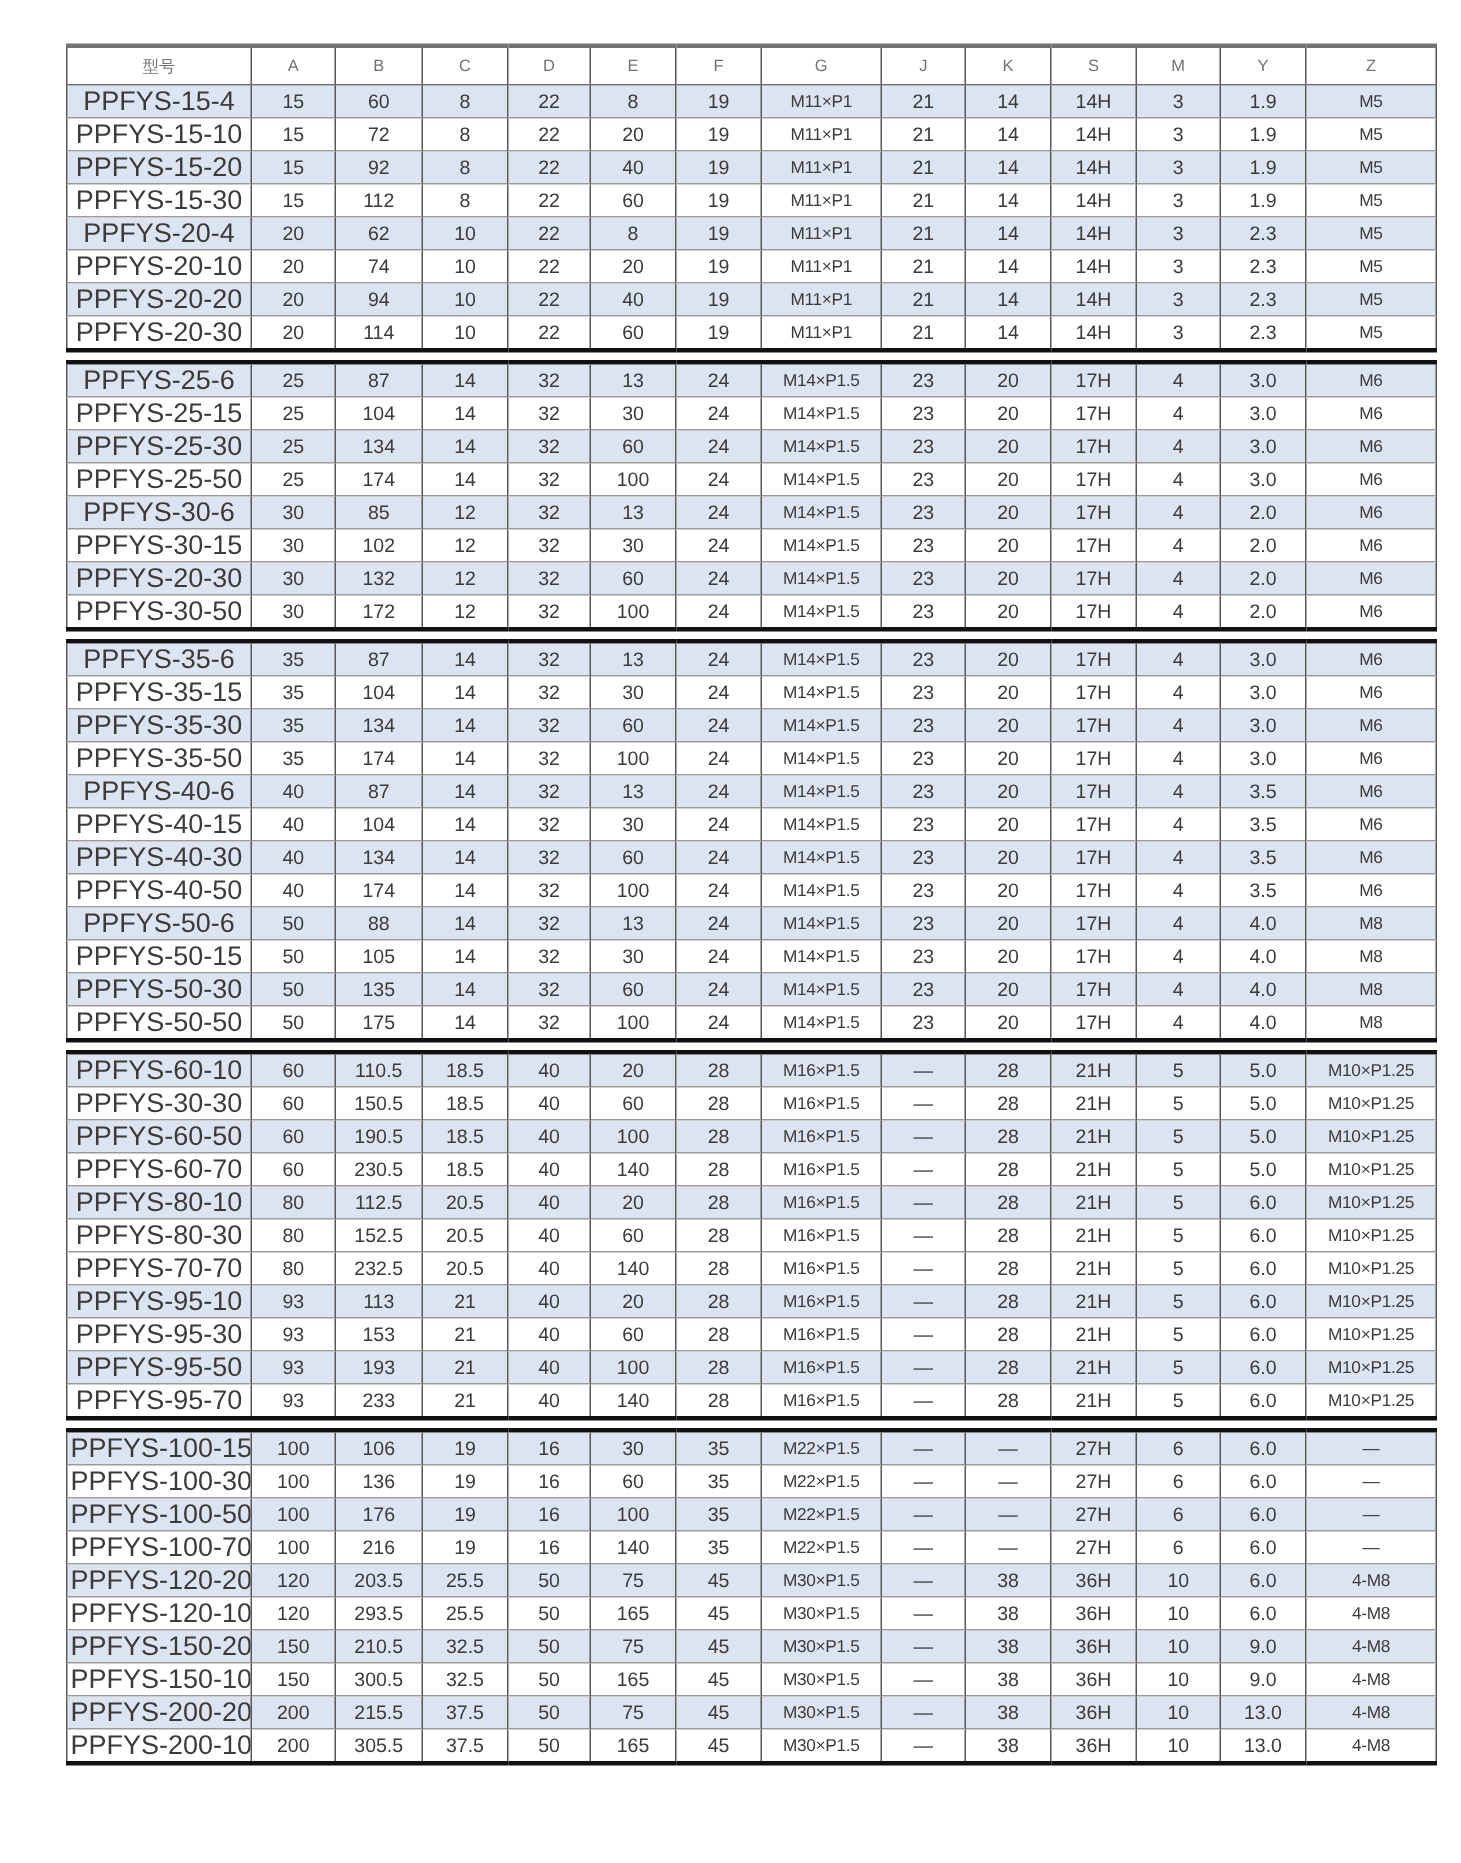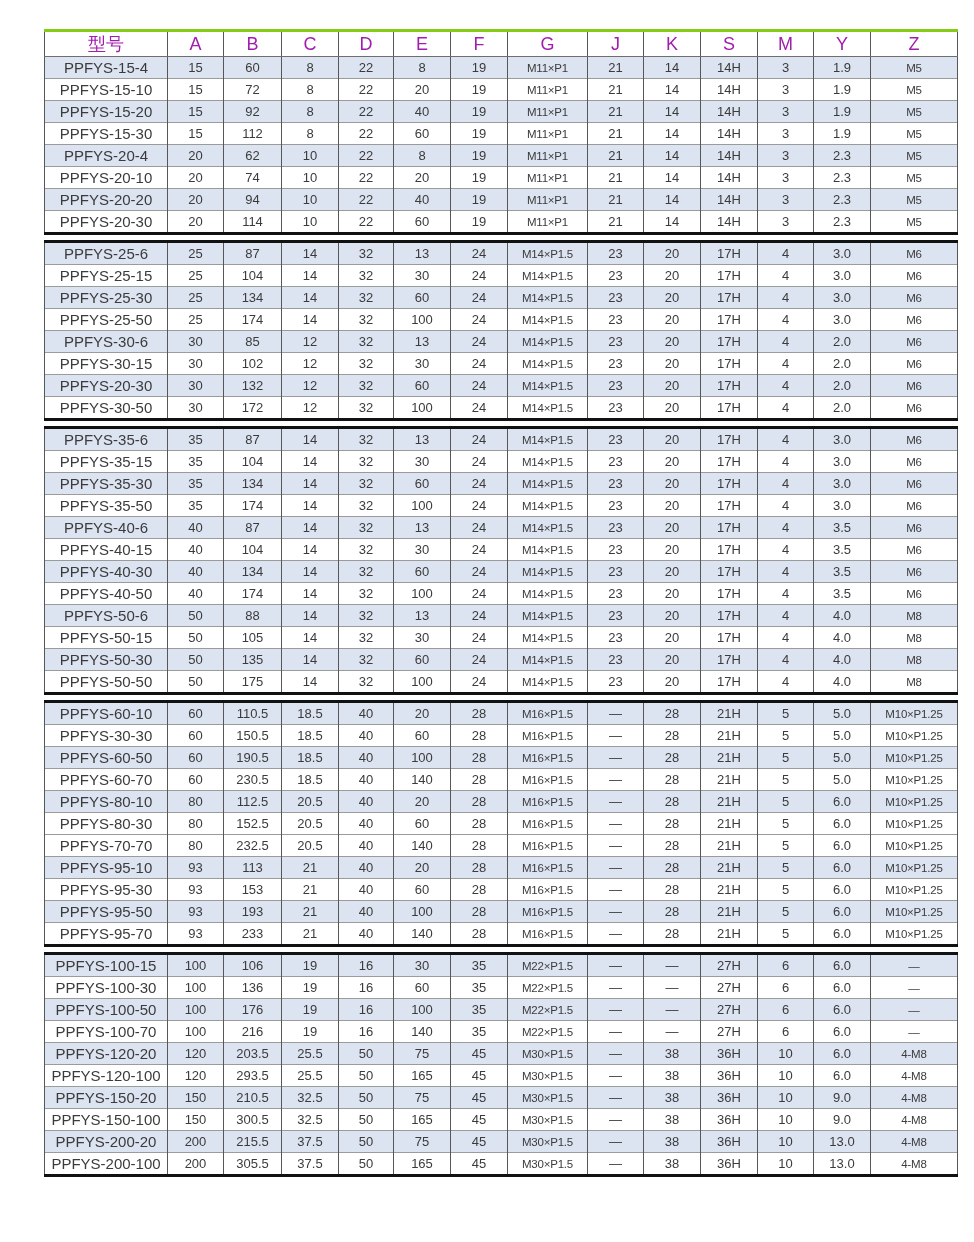--- a/index.html
+++ b/index.html
@@ -27,41 +27,41 @@
     text-align: center;
     vertical-align: middle;
     border-left: 1px solid #575757;
     border-right: 1px solid #575757;
     font-weight: normal;
     white-space: nowrap;
     overflow: hidden;
   }
   table.spec thead th {
     height: 24px;
-    font-size: 18px;
-    color: #a21caf;
+    font-size: 11px;
+    color: #737373;
     background: #ffffff;
-    border-top: 3px solid #84cc16;
+    border-top: 3px solid #737373;
     border-bottom: 1px solid #6e6e6e;
   }
   
   tbody.grp tr + tr td { border-top: 1px solid #9b9b9b; }
   
   tr.grp-start td { border-top: 3px solid #111111 !important; text-align: center; }
   tr.grp-end td   { border-bottom: 3px solid #111111; }
   
   tbody.gap td {
     height: 5px;
     border: none;
     background: #ffffff;
     padding: 0;
   }
   tr.shade td { background: #dce3f1; }
   td.c7, td.c13 { font-size: 11.5px; letter-spacing: -0.2px; }
-  td.c0 { font-size: 15px; margin-left: 14px; }
+  td.c0 { font-size: 18px; margin-left: 14px; }
 </style>
 </head>
 <body>
 
 <div class="page">
   <table class="spec">
     <colgroup>
       <col style="width:123px">
         <col style="width:56px">
         <col style="width:58px">

